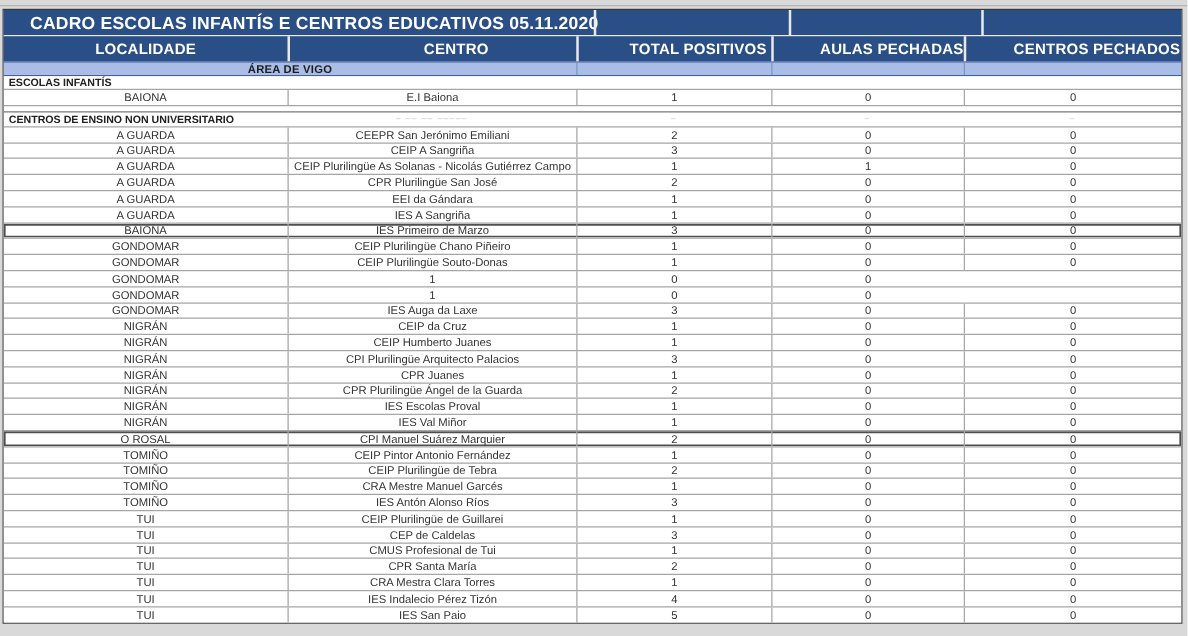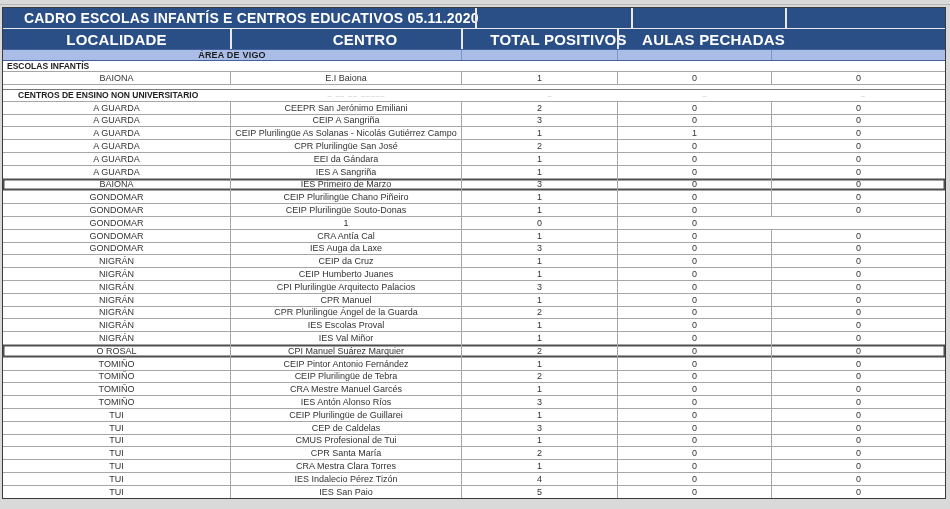--- a/index.html
+++ b/index.html
@@ -31,39 +31,39 @@
   .r-title{height:21px;background:var(--header-bg);border-bottom:1px solid #e9e9e9;padding-left:14px;}
   .title-cell{
     grid-column:1/3;display:flex;align-items:center;padding-left:7px;
     color:#ffffff;font-weight:bold;font-size:14px;letter-spacing:.2px;white-space:nowrap;
   }
   .title-blank{border-left:2px solid #e9e9e9;}
   
   .r-header{height:20px;background:var(--header-bg);}
   .hcell{
     display:flex;align-items:center;justify-content:center;
-    color:#ffffff;font-weight:bold;font-size:15px;letter-spacing:.2px;white-space:nowrap;
+    color:#ffffff;font-weight:bold;font-size:12px;letter-spacing:.2px;white-space:nowrap;
   }
   .hcell + .hcell{border-left:2px solid #e9e9e9;padding-left:37px;}
   
   .r-area{height:12px;background:var(--band-bg);border-top:1px solid var(--band-border);border-bottom:1px solid var(--band-border);text-align:center;}
   .area-cell{
     grid-column:1/3;display:flex;align-items:center;justify-content:center;
     font-weight:bold;font-size:9px;color:#1c1c1c;letter-spacing:.2px;
   }
   .band-blank{border-left:1px solid #7d96c8;}
   
   .trow{position:relative;}
   .trow + .trow{border-top:1px solid var(--grid-line);}
   .secrow{height:10px;background:#fff;}
   .secrow .seclabel{
     grid-column:1/2;display:flex;align-items:center;padding-left:4px;
     font-weight:bold;font-size:8.5px;color:#222;white-space:nowrap;overflow:visible;z-index:2;
   }
-  .sec2{height:12px;border-top:1px solid #7a7a7a !important;padding-left:11px;}
+  .sec2{height:12px;border-top:1px solid #7a7a7a !important;}
   .ghostcell{display:flex;align-items:center;justify-content:center;color:var(--ghost);font-size:7px;letter-spacing:1px;white-space:nowrap;overflow:hidden;}
   .spacer{height:5px;background:#fff;border-top:1px solid var(--grid-line);}
   .datarow{height:12.8px;background:#fff;}
   .cell{
     display:flex;align-items:center;justify-content:center;
     font-size:9px;color:var(--text);white-space:nowrap;overflow:hidden;
   }
   .cell + .cell{border-left:1px solid var(--grid-line);}
   .boxed{box-shadow:inset 0 0 0 1.5px #4f4f4f;}
 </style>
@@ -79,20 +79,21 @@
     <div class="title-blank"></div>
     <div class="title-blank"></div>
     <div class="title-blank"></div>
   </div>
 
   <div class="grid r-header">
     <div class="hcell">LOCALIDADE</div>
     <div class="hcell">CENTRO</div>
     <div class="hcell">TOTAL POSITIVOS</div>
     <div class="hcell">AULAS PECHADAS</div>
+    <div class="hcell">CENTROS PECHADOS</div>
   </div>
 
   <div class="grid r-area">
     <div class="area-cell">ÁREA DE VIGO</div>
     <div class="band-blank"></div>
     <div class="band-blank"></div>
     <div class="band-blank"></div>
   </div>
 
   <div>
@@ -178,21 +179,20 @@
         <div class="cell">0</div>
       </div>
       <div class="grid trow datarow">
         <div class="cell">GONDOMAR</div>
         <div class="cell">1</div>
         <div class="cell">0</div>
         <div class="cell">0</div>
       </div>
       <div class="grid trow datarow">
         <div class="cell">GONDOMAR</div>
-        <div class="cell">CRA Antía Cal</div>
         <div class="cell">1</div>
         <div class="cell">0</div>
         <div class="cell">0</div>
       </div>
       <div class="grid trow datarow">
         <div class="cell">GONDOMAR</div>
         <div class="cell">IES Auga da Laxe</div>
         <div class="cell">3</div>
         <div class="cell">0</div>
         <div class="cell">0</div>
@@ -213,21 +213,21 @@
       </div>
       <div class="grid trow datarow">
         <div class="cell">NIGRÁN</div>
         <div class="cell">CPI Plurilingüe Arquitecto Palacios</div>
         <div class="cell">3</div>
         <div class="cell">0</div>
         <div class="cell">0</div>
       </div>
       <div class="grid trow datarow">
         <div class="cell">NIGRÁN</div>
-        <div class="cell">CPR Manuel</div>
+        <div class="cell">CPR Juanes</div>
         <div class="cell">1</div>
         <div class="cell">0</div>
         <div class="cell">0</div>
       </div>
       <div class="grid trow datarow">
         <div class="cell">NIGRÁN</div>
         <div class="cell">CPR Plurilingüe Ángel de la Guarda</div>
         <div class="cell">2</div>
         <div class="cell">0</div>
         <div class="cell">0</div>

